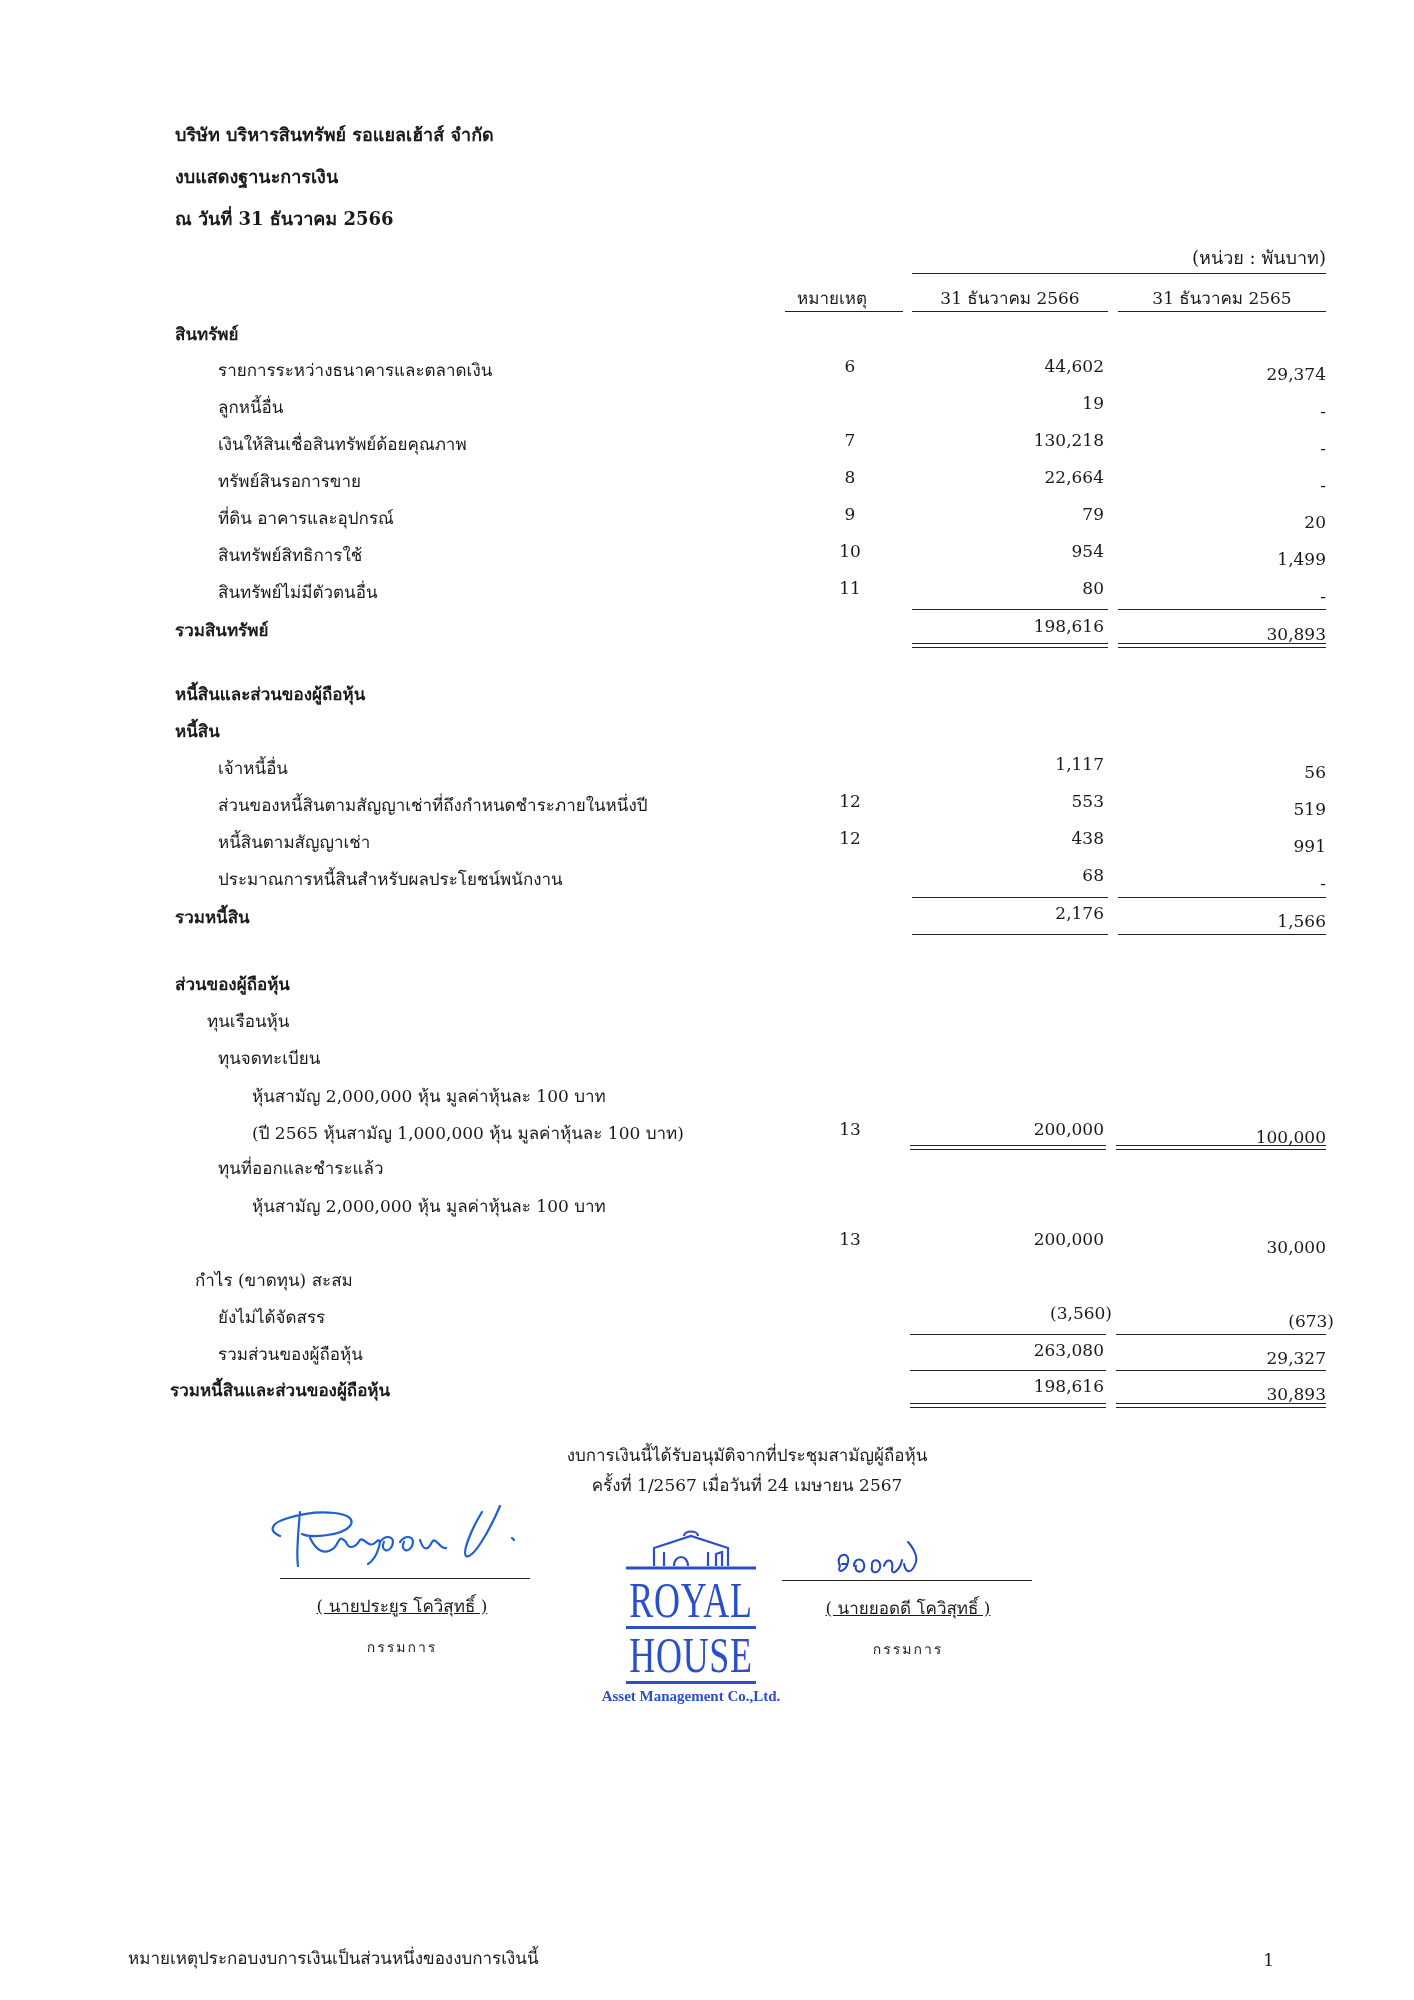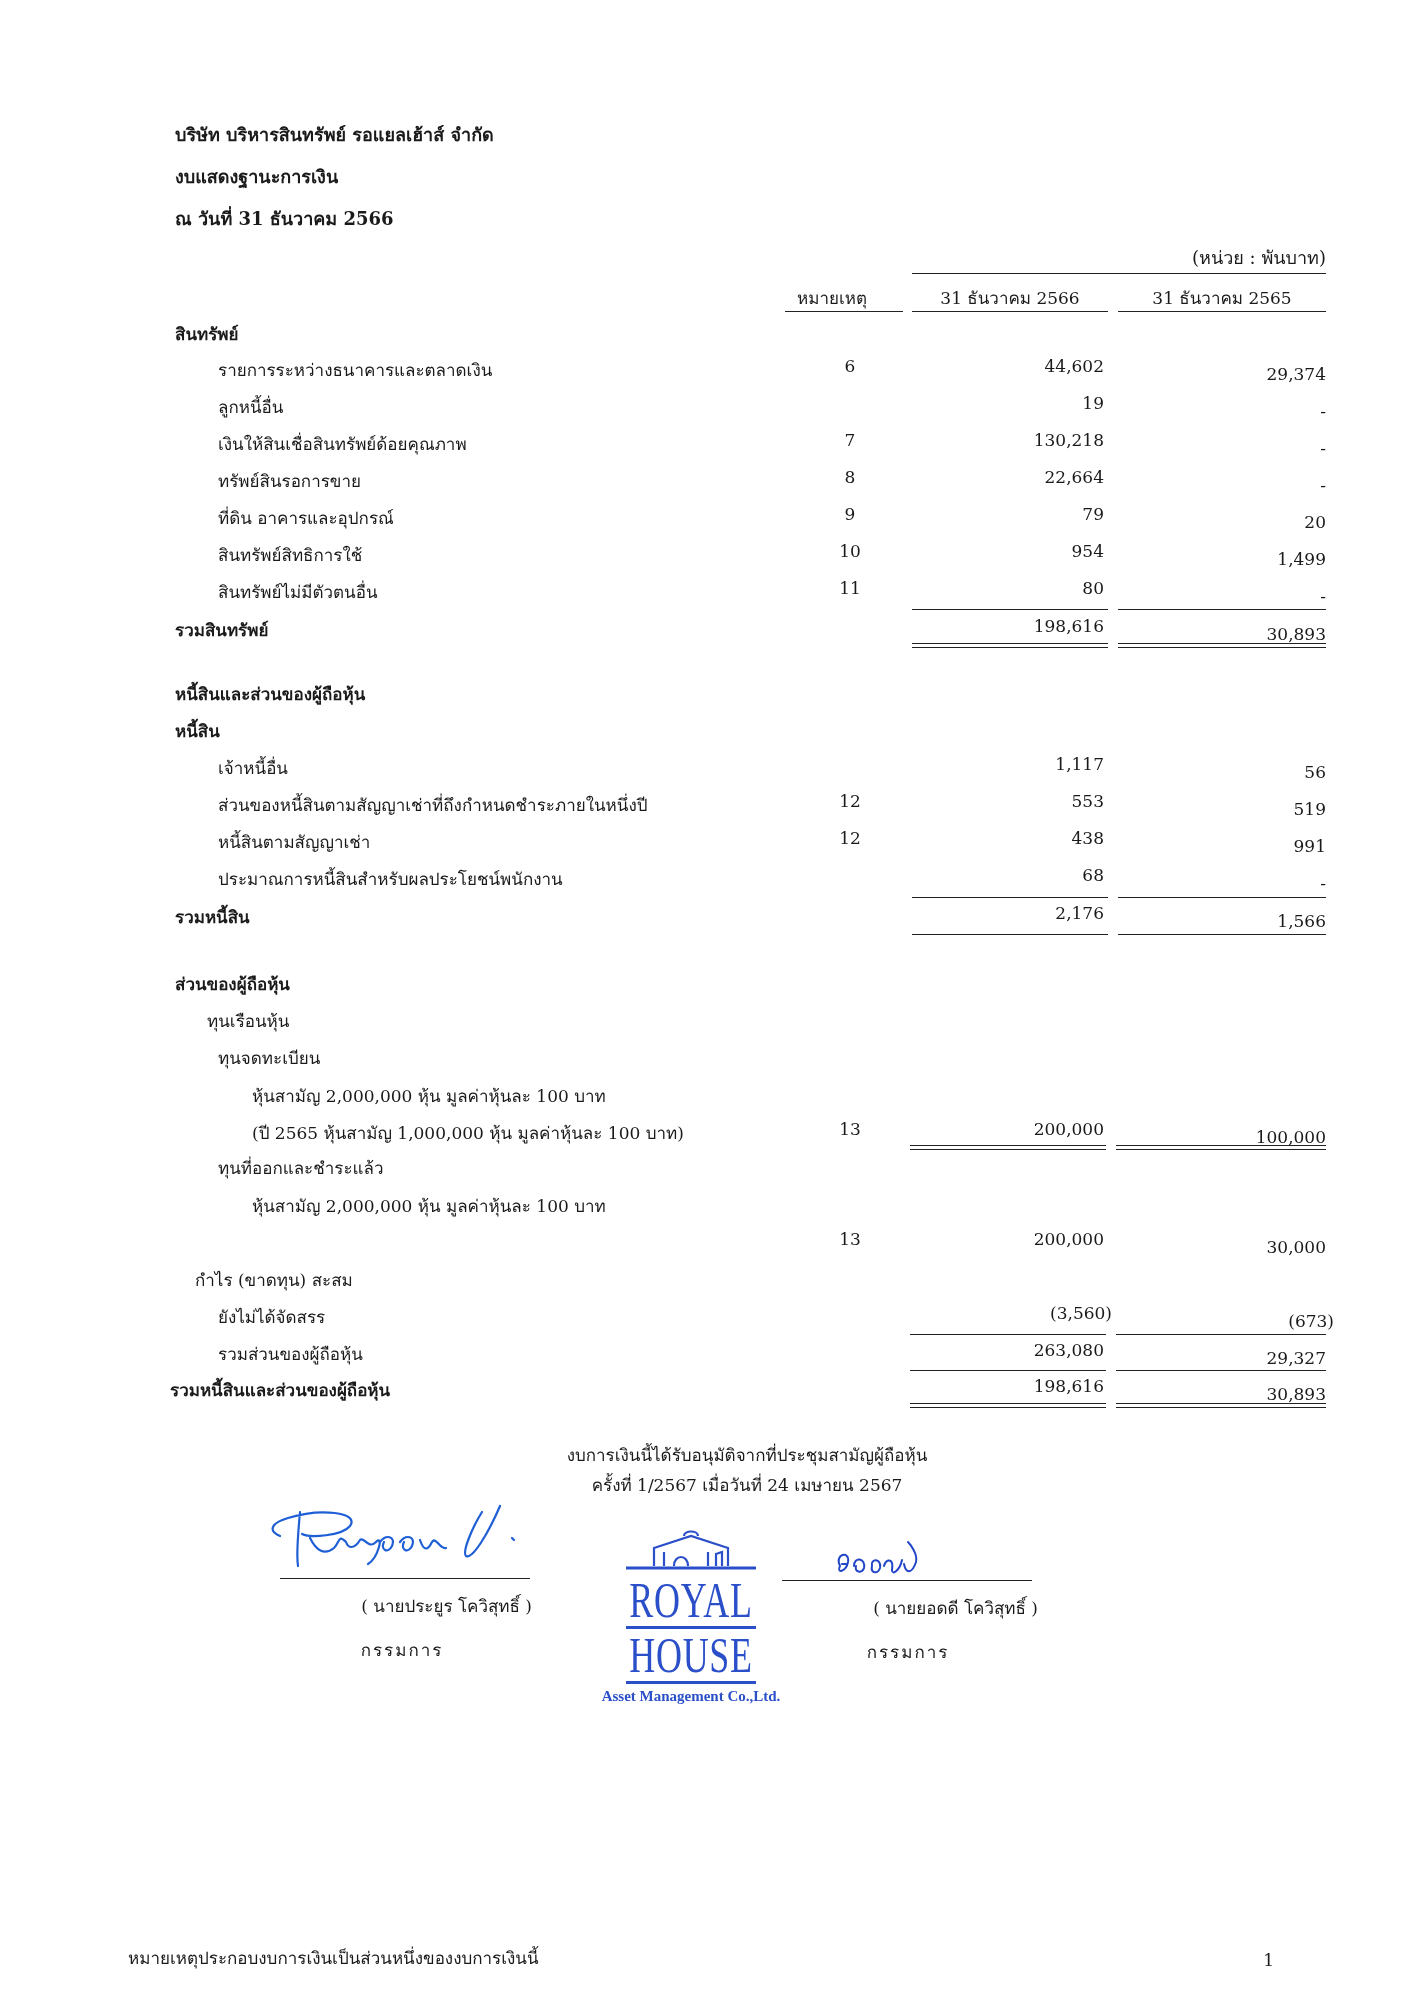--- a/index.html
+++ b/index.html
@@ -13,22 +13,22 @@
     .dline { position:absolute; height:3px; border-top:1.6px solid #222; border-bottom:1.6px solid #222; }
     .row { position:absolute; left:0; width:1414px; height:30px; font-size:17px; }
     .row .lbl { position:absolute; white-space:nowrap; top:0; }
     .row .note { position:absolute; left:810px; width:80px; text-align:center; top:0; }
     .row .v1 { position:absolute; right:310px; text-align:right; top:0; white-space:nowrap; }
     .row .v2 { position:absolute; right:88px; text-align:right; top:8px; white-space:nowrap; }
     .bold { font-weight:bold; }
     .i0 { left:175px; } .i1 { left:200px;margin-left:12px; } .i2 { left:218px; } .i3 { left:252px; }
     .approval { left:0; width:1414px; text-align:center; font-size:17px; line-height:30px; }
     .approval div { position:relative; left:40px; }
-    .sig-name { font-size:17px; text-align:right; width:260px; white-space:nowrap; }
-    .sig-title { font-size:17px; text-align:center; width:260px; letter-spacing:2px; }
+    .sig-name { font-size:17px; text-align:center; width:260px; white-space:nowrap;text-decoration:underline; }
+    .sig-title { font-size:14px; text-align:center; width:260px; letter-spacing:2px; }
     .footer { left:128px; top:1944px; font-size:17px; }
     .pageno { right:140px; top:1950px; font-size:17px; }
     .logo { left:596px; top:1528px; width:190px; height:200px; color:#2a4fc9; }
     .logo-word { font-family:"Liberation Serif",serif; font-size:50px; line-height:48px; letter-spacing:1px; text-align:center; transform:scaleX(0.72); }
     .logo-sub { font-family:"Liberation Serif",serif; font-size:15px; text-align:center; white-space:nowrap; font-weight:bold; }
   </style>
 </head>
 <body>
 
 <div class="abs hdr" style="top:120px">บริษัท บริหารสินทรัพย์ รอแยลเฮ้าส์ จำกัด</div>

